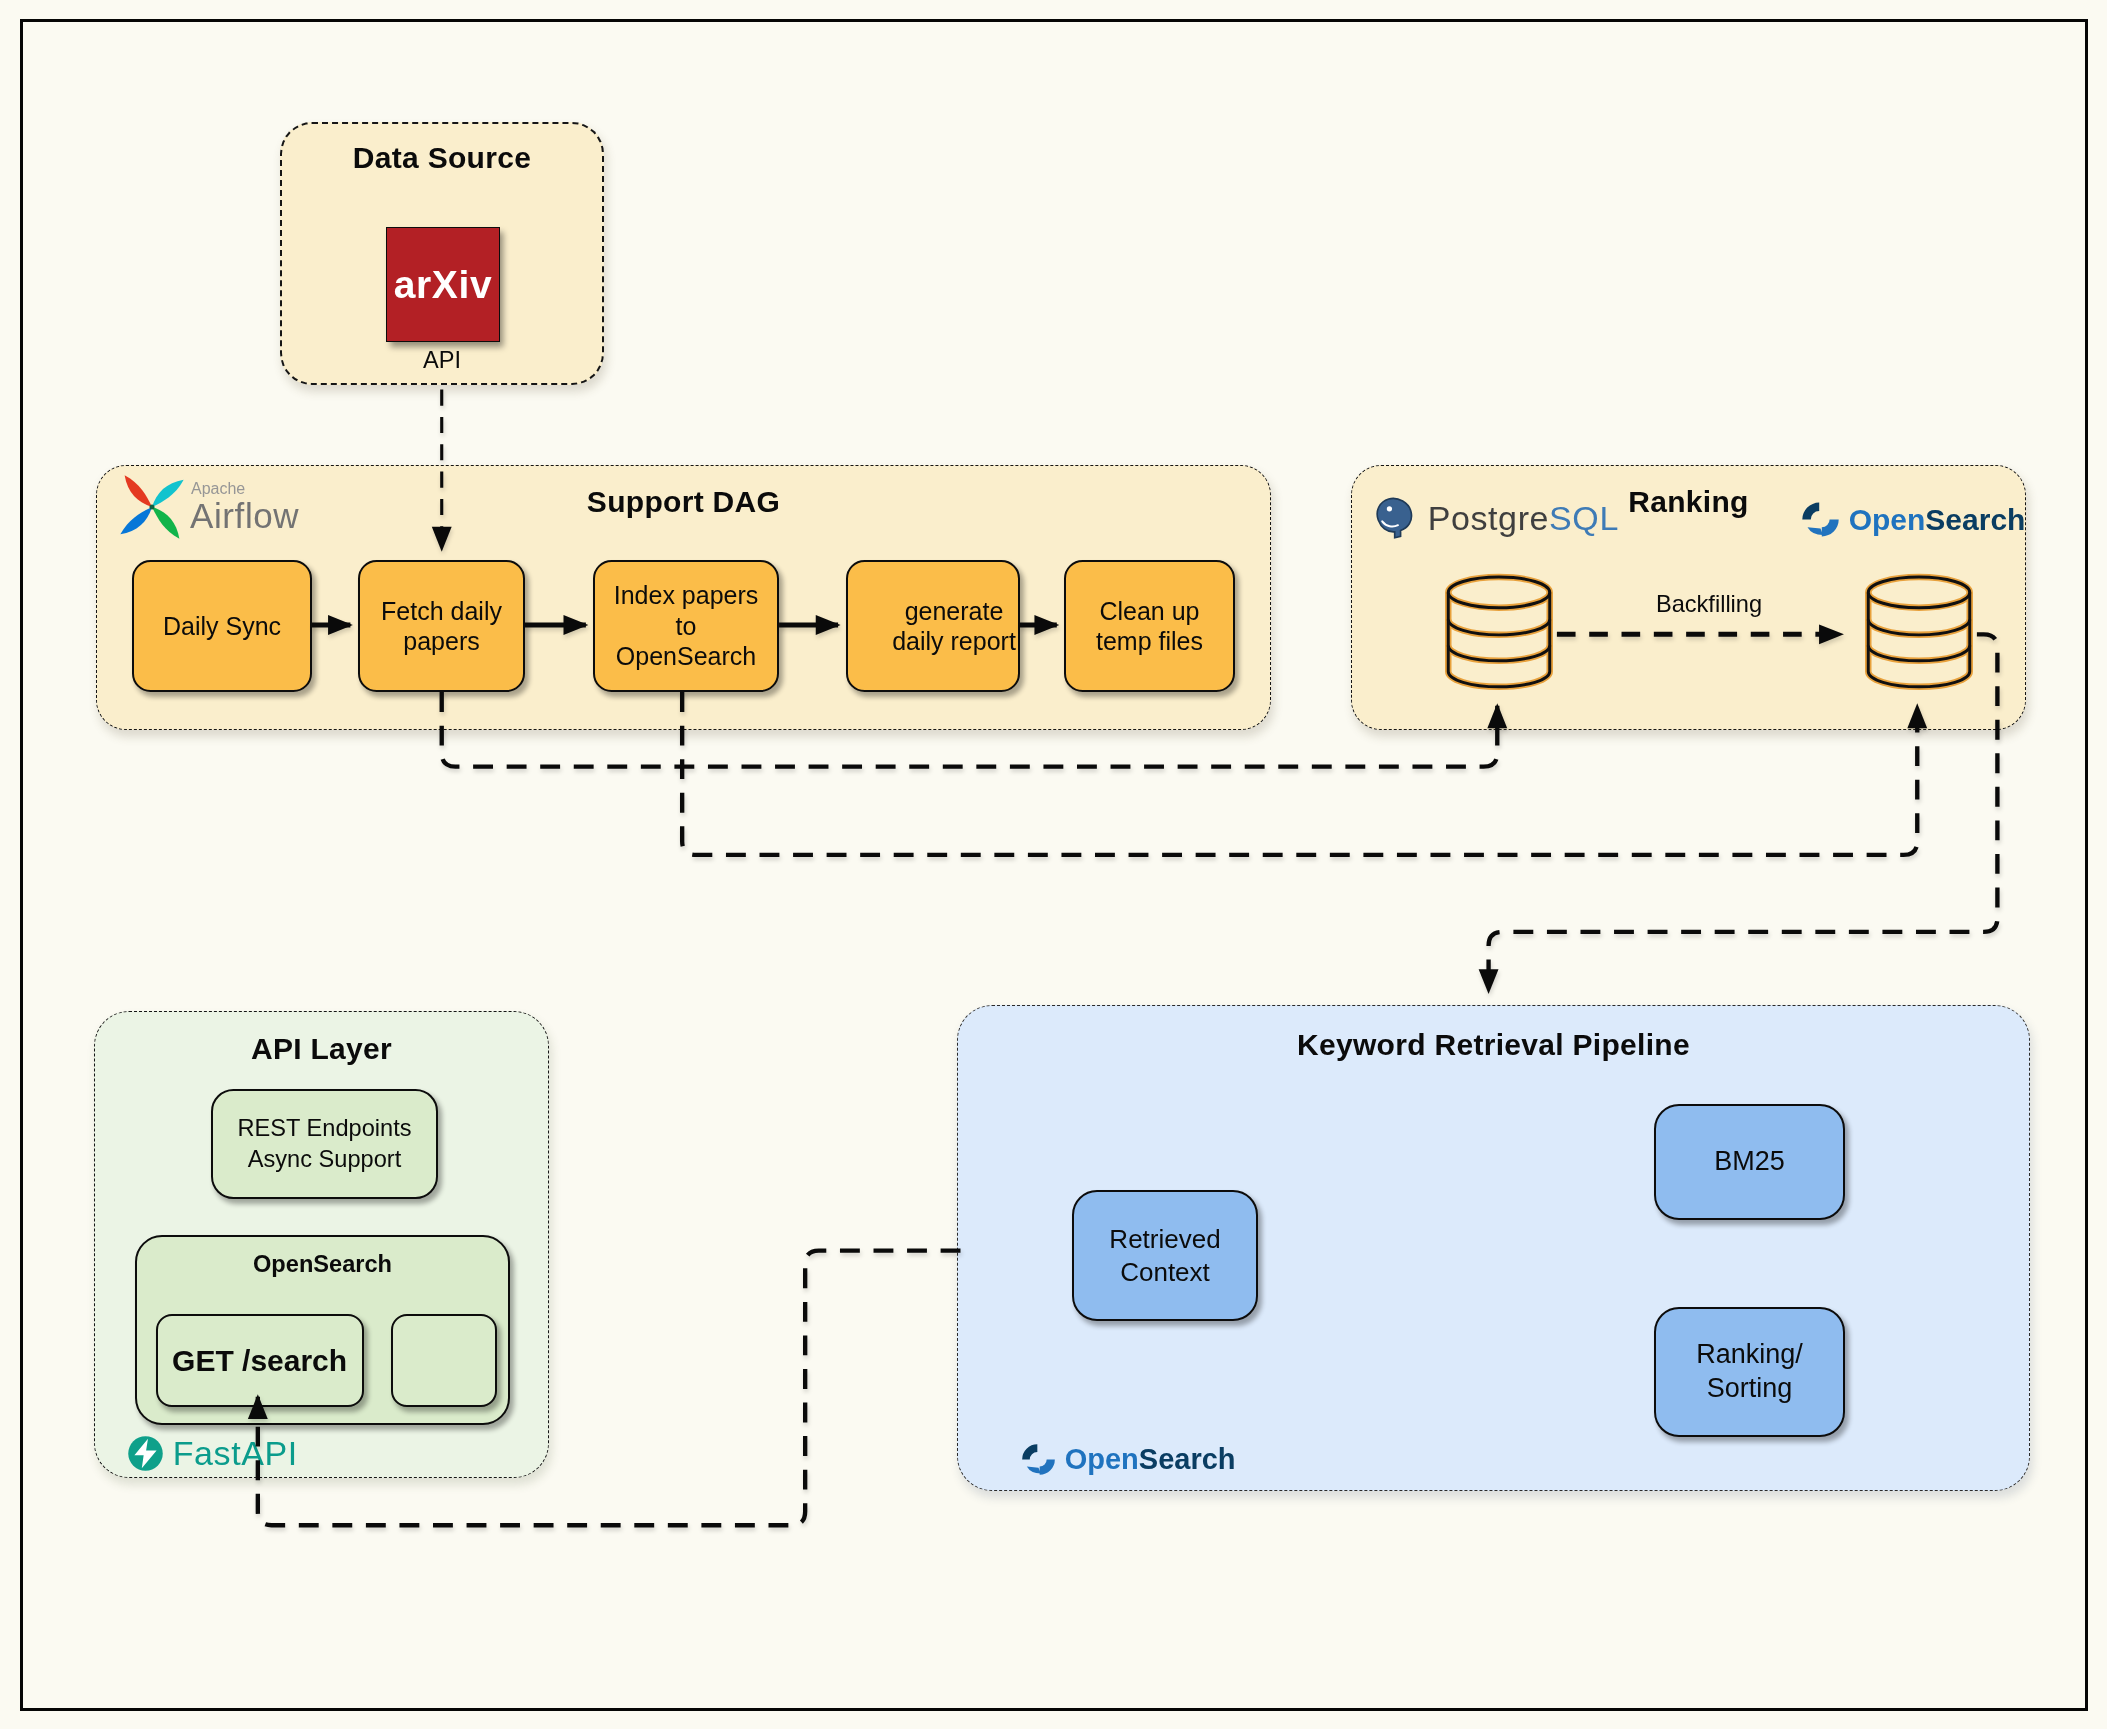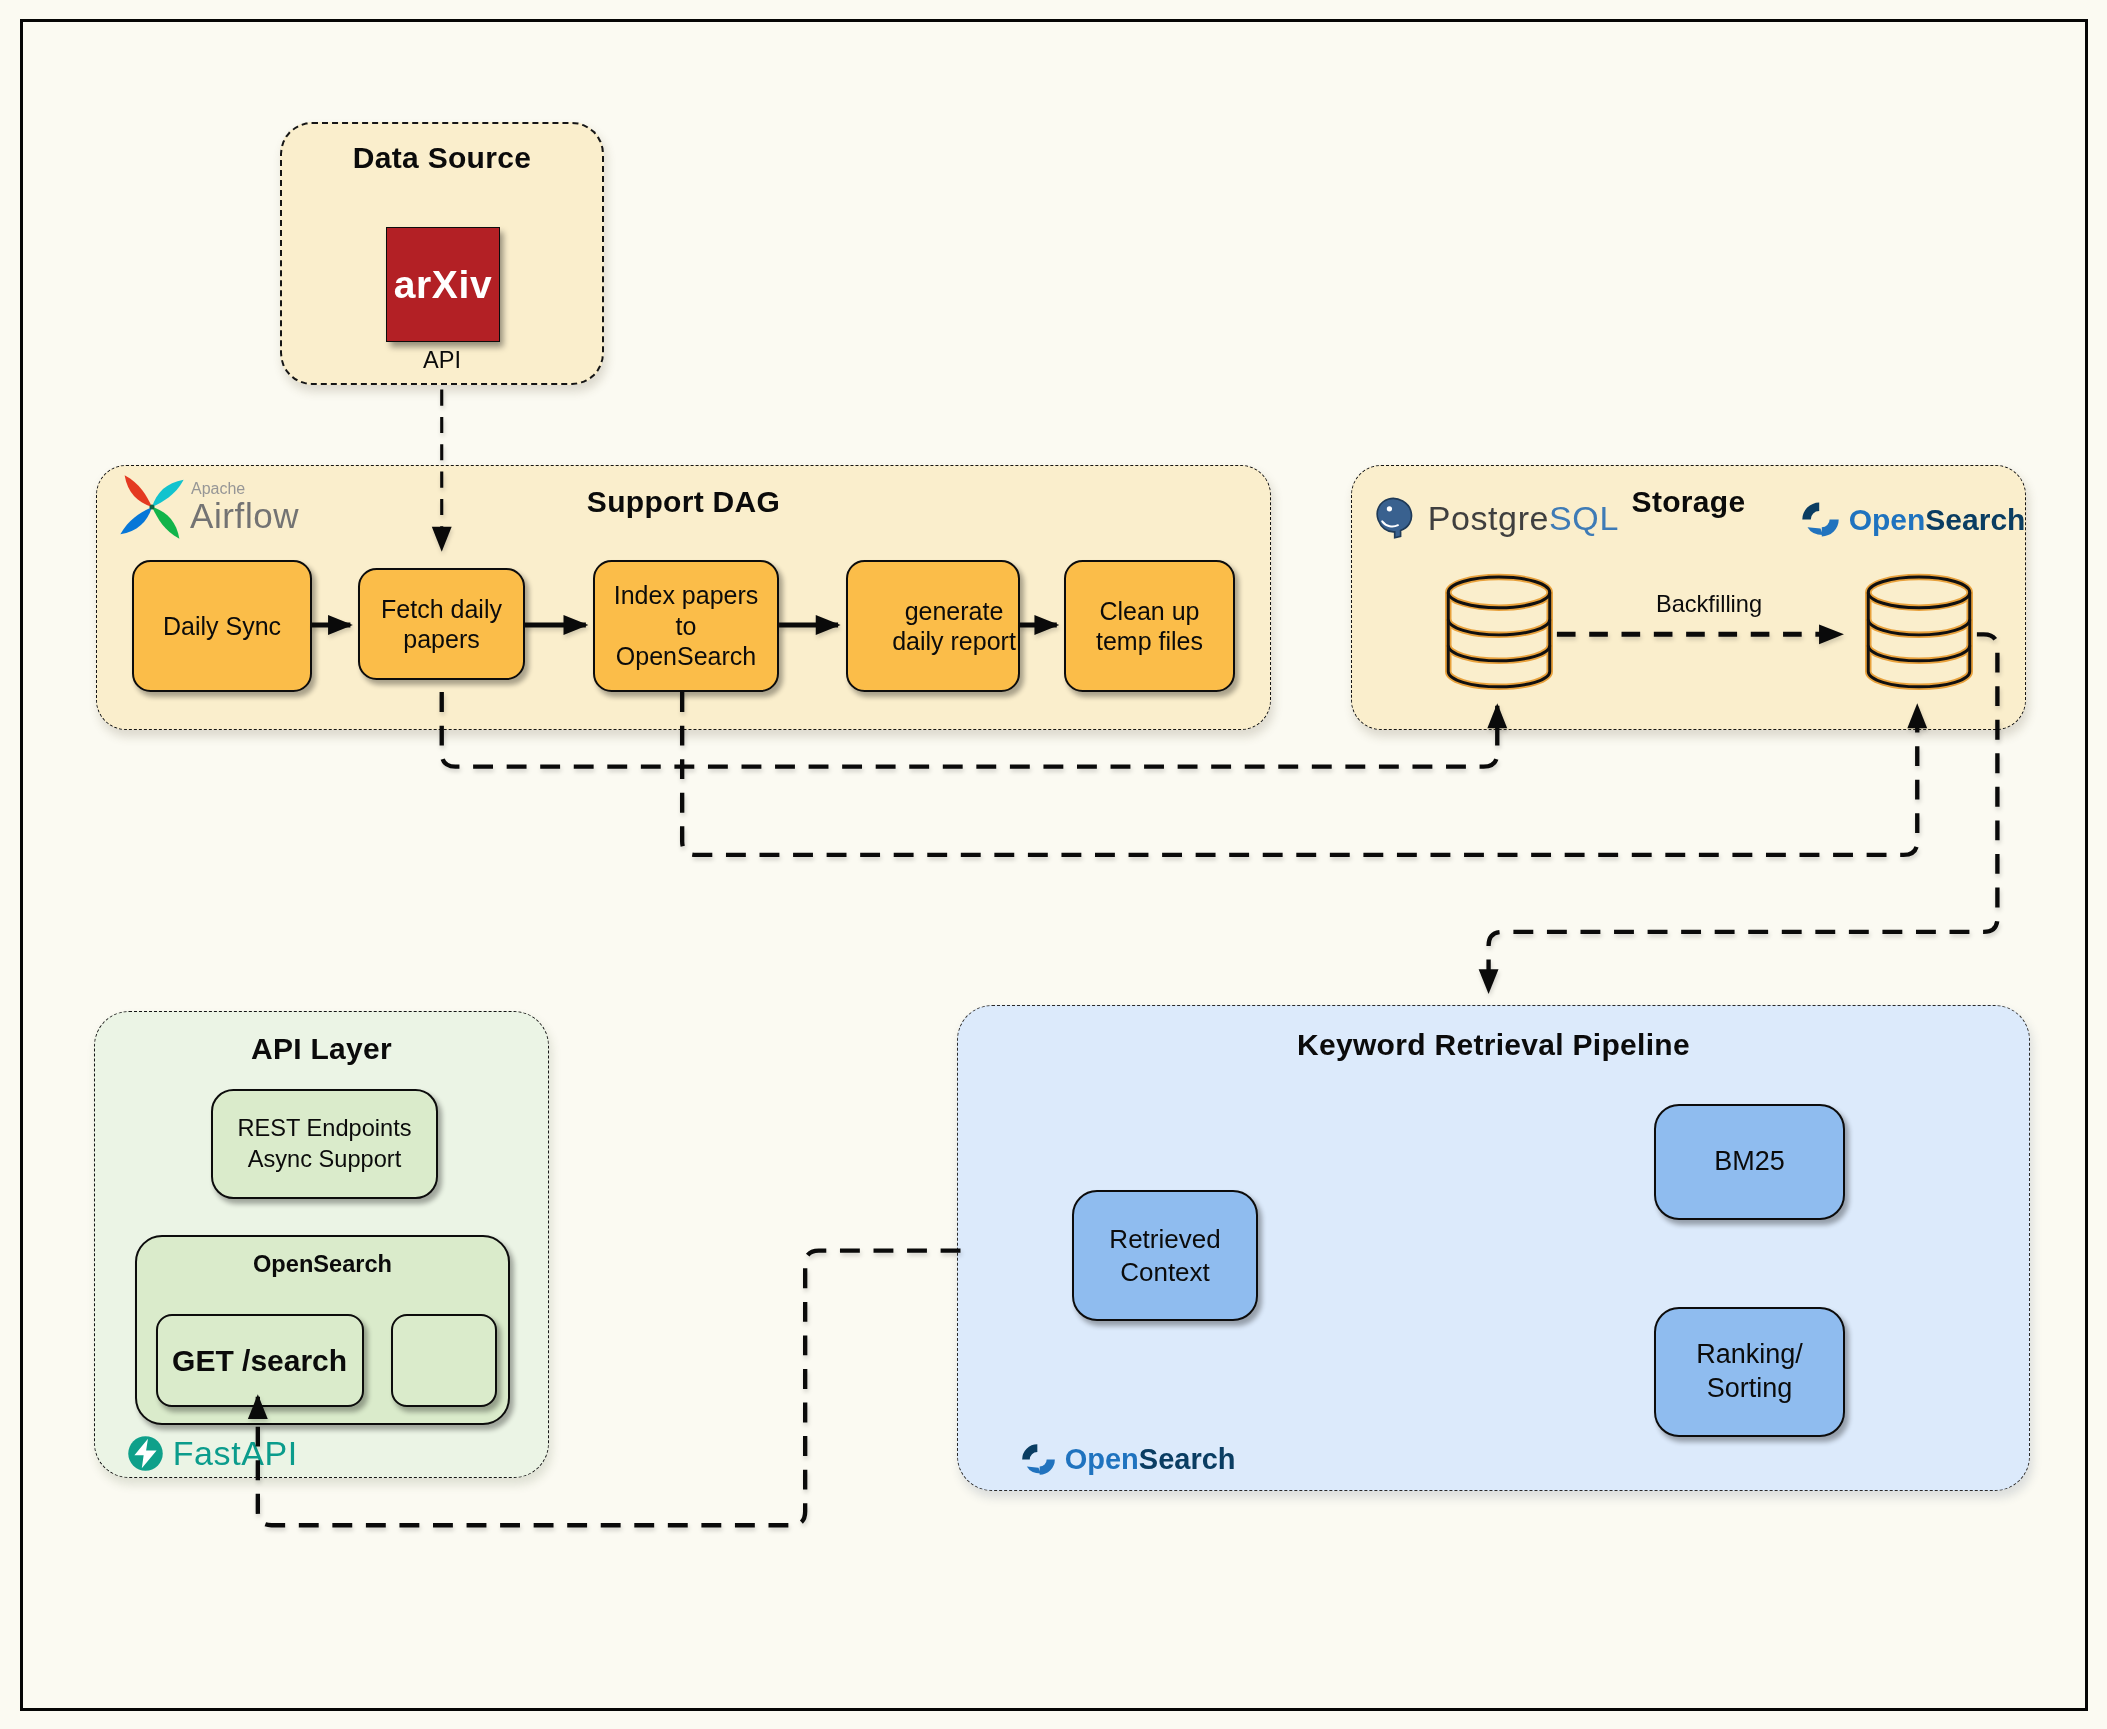--- a/index.html
+++ b/index.html
@@ -80,33 +80,33 @@
       <path d="M50,50 C42,34 34,18 12,6 C16,30 30,44 50,50 Z" fill="#E43921"></path>
       <path d="M50,50 C42,34 34,18 12,6 C16,30 30,44 50,50 Z" fill="#12C3CE" transform="rotate(90 50 50)"></path>
       <path d="M50,50 C42,34 34,18 12,6 C16,30 30,44 50,50 Z" fill="#11B44A" transform="rotate(180 50 50)"></path>
       <path d="M50,50 C42,34 34,18 12,6 C16,30 30,44 50,50 Z" fill="#0677D8" transform="rotate(270 50 50)"></path>
       <circle cx="50" cy="50" r="3.5" fill="#11613f"></circle>
     </svg>
     <div class="airflow-apache" style="left:94px;top:13.7px;">Apache</div>
     <div class="airflow-word" style="left:93px;top:30px;">Airflow</div>
 
     <div class="node task pre" style="left:35px;top:94px;width:180px;height:132px;">Daily Sync</div>
-    <div class="node task pre" style="left:261px;top:94px;width:167px;height:112px;margin-top:8px;">Fetch daily
+    <div class="node task pre" style="left:261px;top:94px;width:167px;height:132px;">Fetch daily
 papers</div>
     <div class="node task pre" style="left:496px;top:94px;width:186px;height:132px;">Index papers
 to
 OpenSearch</div>
     <div class="node task pre" style="left:749px;top:94px;width:174px;height:132px;padding-left:42px;">generate
 daily report</div>
     <div class="node task pre" style="left:967px;top:94px;width:171px;height:132px;">Clean up
 temp files</div>
   </div>
 
   <div class="section cream dotted" style="left:1351px;top:465px;width:675px;height:265px;border-radius:30px;">
-    <div class="section-title" style="top:18.6px;">Storage</div>
+    <div class="section-title" style="top:18.6px;">Ranking</div>
 
     <div class="logo-row" style="left:21px;top:29px;">
       <svg width="46" height="46" viewBox="0 0 70 70">
         <path d="M24,6 C10,10 3,24 8,38 C12,49 21,57 33,56 L33,65 L42,63 L42,54 C53,50 61,40 58,26 C55,12 38,2 24,6 Z" fill="#39618F" stroke="#1F3A57" stroke-width="2.5"></path>
         <circle cx="25" cy="21" r="4" fill="#ffffff"></circle>
         <path d="M14,40 C20,48 30,50 38,46" fill="none" stroke="#ffffff" stroke-width="3" stroke-linecap="round"></path>
       </svg>
       <div>
         <span class="pg-dark">Postgre</span><span class="pg-blue">SQL</span>
       </div>

